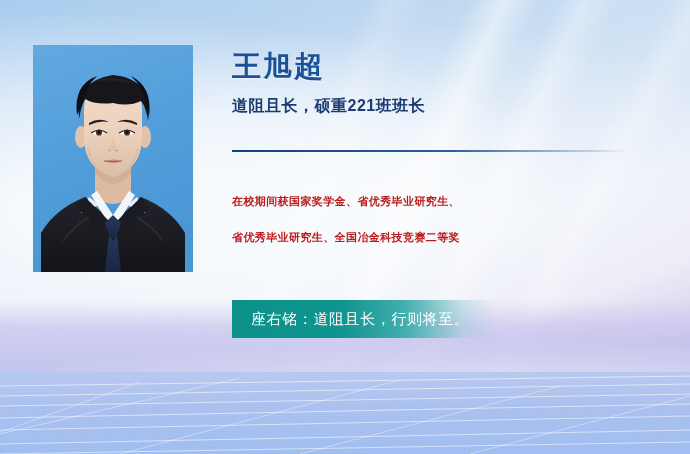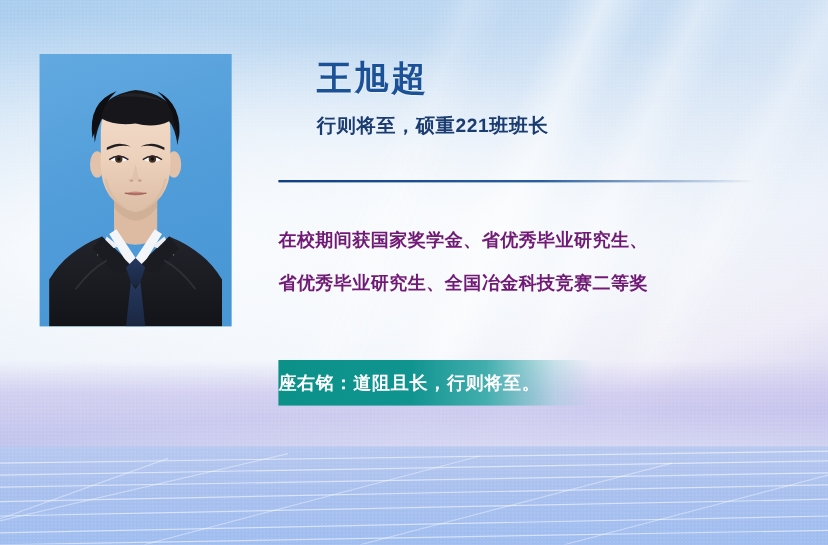--- a/index.html
+++ b/index.html
@@ -52,50 +52,50 @@
   }
 
   
   #photo{
     position:absolute;left:33px;top:45px;width:160px;height:227px;
     overflow:hidden;background:#5aa3de;
   }
   #photo svg{display:block;}
 
   
-  #info{position:absolute;left:232px;top:48px;width:420px;margin-left:32px;}
+  #info{position:absolute;left:232px;top:48px;width:420px;}
   #name{
     font-size:29px;font-weight:bold;letter-spacing:2px;
     color:#1b5196;line-height:1.25;margin:0;
     text-shadow:0 1px 1px rgba(255,255,255,.5);
   }
   #subtitle{
     font-size:16px;font-weight:bold;letter-spacing:.5px;
     color:#1b3c70;margin:12px 0 0 0;line-height:1.3;
   }
   #divider{
     position:absolute;left:232px;top:150px;width:398px;height:2px;
     background:linear-gradient(90deg,#0f3f80 0%,#2a5e9e 55%,rgba(140,175,215,0) 100%);
   }
   #bio{
     position:absolute;left:232px;top:183px;width:420px;
-    font-size:15px;font-weight:bold;color:#701a75;
+    font-size:11px;font-weight:bold;color:#b91c1c;
     line-height:36px;letter-spacing:.4px;
   }
   #bio .line{display:block;white-space:nowrap;}
 
   
   #motto{
     position:absolute;left:232px;top:300px;width:262px;height:38px;
     background:linear-gradient(90deg,#0c9189 0%,#109490 42%,#43aeae 66%,rgba(150,205,214,.45) 88%,rgba(196,220,232,0) 100%);
     display:flex;align-items:center;
   }
   #motto-text{
-    color:#ffffff;font-size:15px;font-weight:bold;letter-spacing:.6px;
-    white-space:nowrap;
+    color:#ffffff;font-size:15px;font-weight:normal;letter-spacing:.6px;
+    padding-left:19px;white-space:nowrap;
   }
 </style>
 </head>
 <body>
 
 <div id="card">
 
   <div class="bg bg-base"></div>
   <div class="bg bg-white-sheen"></div>
   <div class="bg bg-streaks"></div>
@@ -196,21 +196,21 @@
       <path d="M71,116 Q80,113 89,116 Q80,120 71,116 Z" fill="#c98b7e"></path>
       <path d="M71,116 Q80,117.5 89,116" stroke="#9d6257" stroke-width="1" fill="none"></path>
 
       <path d="M55,104 Q58,120 70,128" stroke="#d8b49c" stroke-width="2" fill="none" opacity=".5"></path>
       <path d="M105,104 Q102,120 90,128" stroke="#d8b49c" stroke-width="2" fill="none" opacity=".5"></path>
     </svg>
   </div>
 
   <div id="info">
     <h1 id="name">王旭超</h1>
-    <div id="subtitle">行则将至，硕重221班班长</div>
+    <div id="subtitle">道阻且长，硕重221班班长</div>
   </div>
 
   <div id="divider"></div>
 
   <div id="bio">
     <span class="line">在校期间获国家奖学金、省优秀毕业研究生、</span>
     <span class="line">省优秀毕业研究生、全国冶金科技竞赛二等奖</span>
   </div>
 
   <div id="motto">

